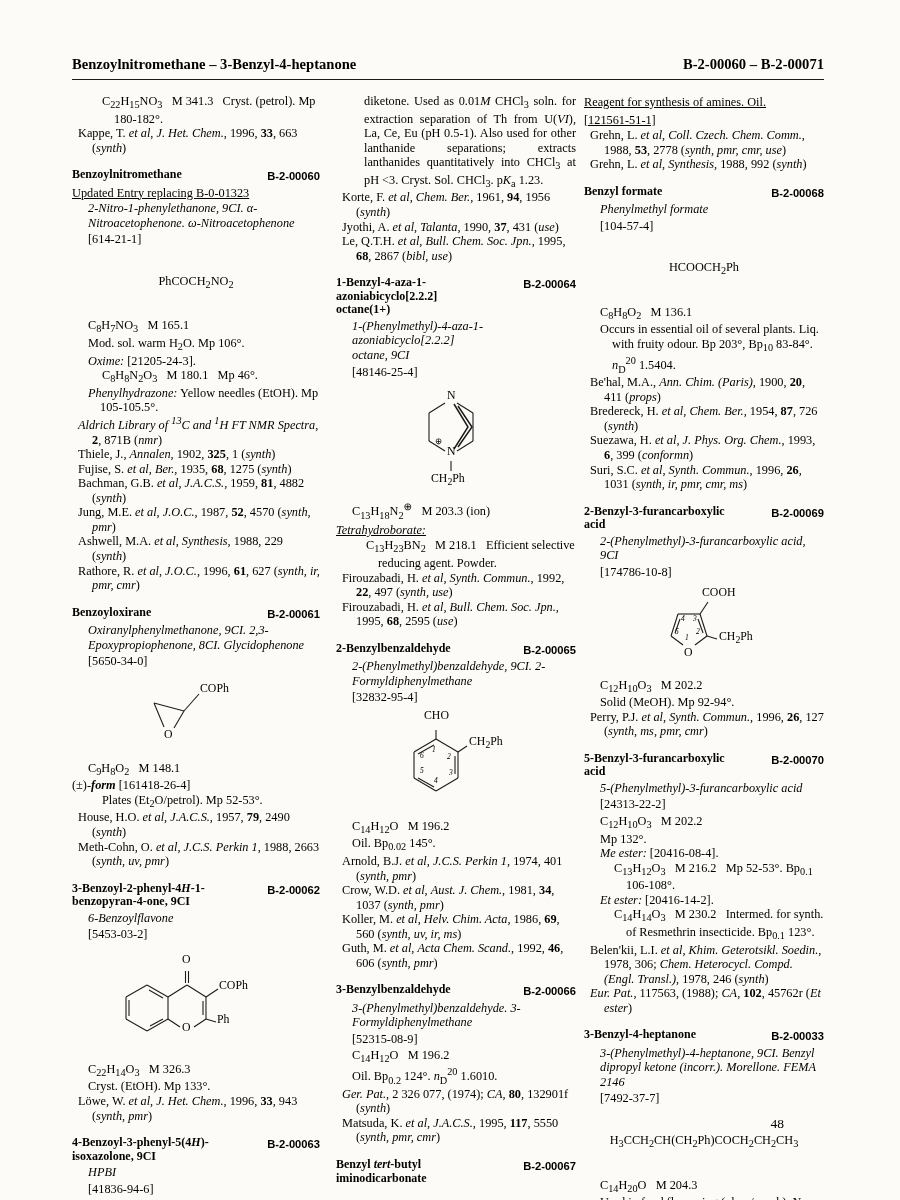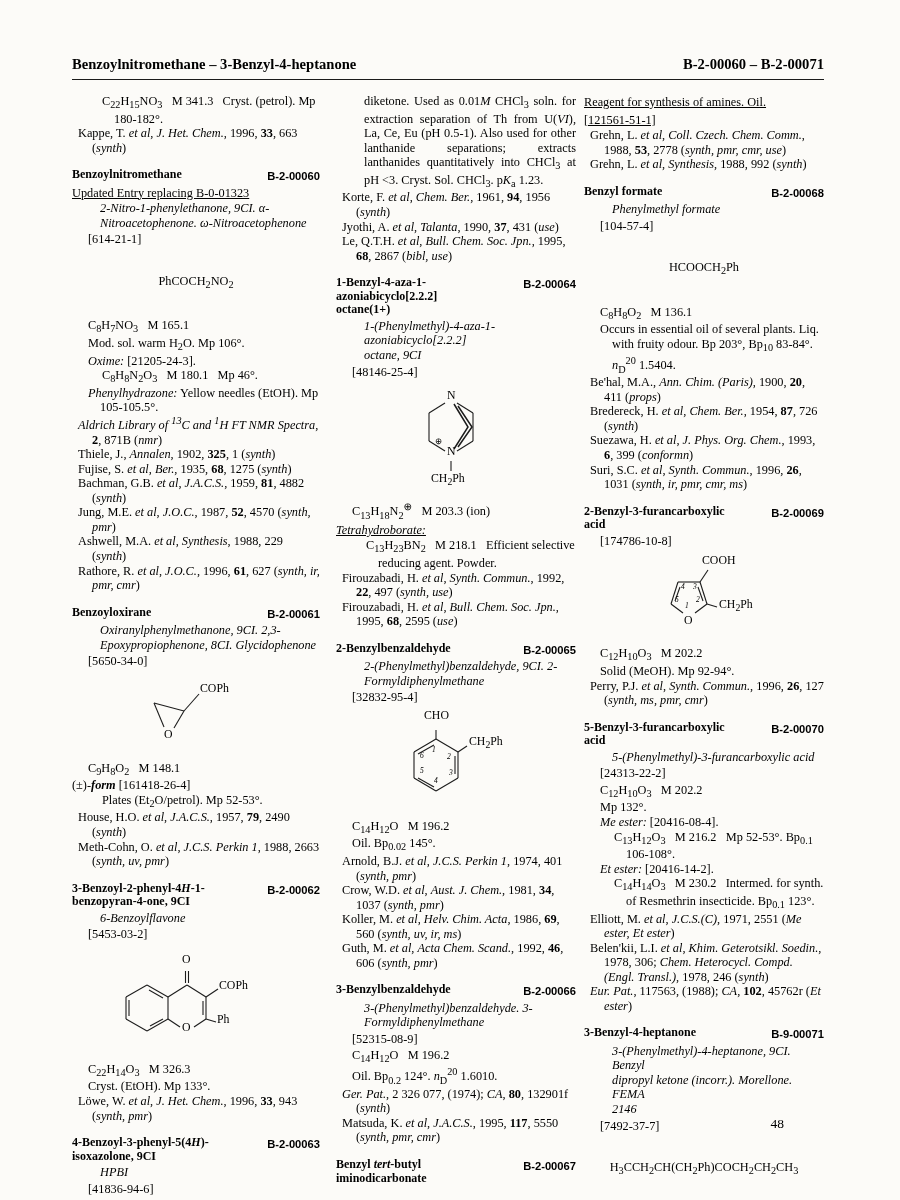--- a/index.html
+++ b/index.html
@@ -11,21 +11,21 @@
   .col{position:absolute;top:94px;font-size:12.3px;line-height:1.185;}
   .c1{left:72px;width:248px;}
   .c2{left:336px;width:240px;}
   .c3{left:584px;width:240px;}
   .ehead{display:flex;justify-content:space-between;align-items:flex-start;
          margin-top:13px;margin-bottom:2px;}
   .ename{font-weight:bold;font-size:12px;line-height:1.13;max-width:178px;}
   .ecode{font-family:"Liberation Sans",sans-serif;font-weight:bold;font-size:11.2px;
          padding-top:2px;white-space:nowrap;}
   .u{margin:1px 0;text-decoration:underline;}
-  .syn{font-style:italic;margin-left:28px;}
+  .syn{font-style:italic;margin-left:16px;}
   .cas{margin-left:16px;margin:2px 0 2px 16px;}
   .formula{text-align:center;margin:27px 0;}
   .phys{padding-left:28px;text-indent:-12px;}
   .phys2{padding-left:42px;text-indent:-12px;}
   .flush{padding-left:12px;text-indent:-12px;}
   .refs{margin-bottom:3px;}
   .ref{padding-left:20px;text-indent:-14px;}
   .p{text-align:justify;}
   .struct{position:relative;width:100%;margin:4px 0;}
   .struct svg{position:absolute;top:0;}
@@ -309,20 +309,21 @@
         <div class="ref">Suezawa, H. <i>et al</i>, <i>J. Phys. Org. Chem.</i>, 1993, <b>6</b>, 399 (<i>conformn</i>)</div>
         <div class="ref">Suri, S.C. <i>et al</i>, <i>Synth. Commun.</i>, 1996, <b>26</b>, 1031 (<i>synth, ir, pmr, cmr, ms</i>)</div>
       </div>
     </div>
 
     <div>
       <div class="ehead">
         <span class="ename">2-Benzyl-3-furancarboxylic<br>acid</span>
         <span class="ecode">B-2-00069</span>
       </div>
+      <div class="syn">2-(Phenylmethyl)-3-furancarboxylic acid, 9CI</div>
       <div class="cas">[174786-10-8]</div>
       <div class="struct" style="height:90px">
         <svg width="180" height="90" style="left:45px">
           <line x1="66" y1="61" x2="78" y2="52"></line>
           <line x1="78" y1="52" x2="71" y2="30"></line>
             <line x1="74" y1="49" x2="69" y2="35"></line>
           <line x1="71" y1="30" x2="49" y2="30"></line>
           <line x1="49" y1="30" x2="42" y2="52"></line>
             <line x1="51" y1="35" x2="46" y2="49"></line>
           <line x1="42" y1="52" x2="54" y2="61"></line>
@@ -352,30 +353,29 @@
       </div>
       <div class="syn">5-(Phenylmethyl)-3-furancarboxylic acid</div>
       <div class="cas">[24313-22-2]</div>
       <div class="phys">C<sub>12</sub>H<sub>10</sub>O<sub>3</sub>&nbsp;&nbsp; M 202.2</div>
       <div class="phys">Mp 132°.</div>
       <div class="phys"><i>Me ester:</i> [20416-08-4].</div>
       <div class="phys2">C<sub>13</sub>H<sub>12</sub>O<sub>3</sub>&nbsp;&nbsp; M 216.2&nbsp;&nbsp; Mp 52-53°. Bp<sub>0.1</sub> 106-108°.</div>
       <div class="phys"><i>Et ester:</i> [20416-14-2].</div>
       <div class="phys2">C<sub>14</sub>H<sub>14</sub>O<sub>3</sub>&nbsp;&nbsp; M 230.2&nbsp;&nbsp; Intermed. for synth. of Resmethrin insecticide. Bp<sub>0.1</sub> 123°.</div>
       <div class="refs">
-        <div class="ref">Elliott, M. <i>et al</i>, <i>J.C.S.(C)</i>, 1971, 2551 (<i>Me ester, Et ester</i>)</div>
         <div class="ref">Belen'kii, L.I. <i>et al</i>, <i>Khim. Geterotsikl. Soedin.</i>, 1978, 306; <i>Chem. Heterocycl. Compd. (Engl. Transl.)</i>, 1978, 246 (<i>synth</i>)</div>
         <div class="ref"><i>Eur. Pat.</i>, 117563, (1988); <i>CA</i>, <b>102</b>, 45762r (<i>Et ester</i>)</div>
       </div>
     </div>
 
     <div>
       <div class="ehead">
         <span class="ename">3-Benzyl-4-heptanone</span>
-        <span class="ecode">B-9-00071</span>
+        <span class="ecode">B-2-00033</span>
       </div>
       <div class="syn">3-(Phenylmethyl)-4-heptanone, 9CI. Benzyl<br>dipropyl ketone (incorr.). Morellone. FEMA<br>2146</div>
       <div class="cas">[7492-37-7]</div>
       <div class="formula">H<sub>3</sub>CCH<sub>2</sub>CH(CH<sub>2</sub>Ph)COCH<sub>2</sub>CH<sub>2</sub>CH<sub>3</sub></div>
       <div class="phys">C<sub>14</sub>H<sub>20</sub>O&nbsp;&nbsp; M 204.3</div>
       <div class="phys">Used in food flavouring (plum/peach). No phys. props. reported.</div>
 
     </div>
   </div>
 

